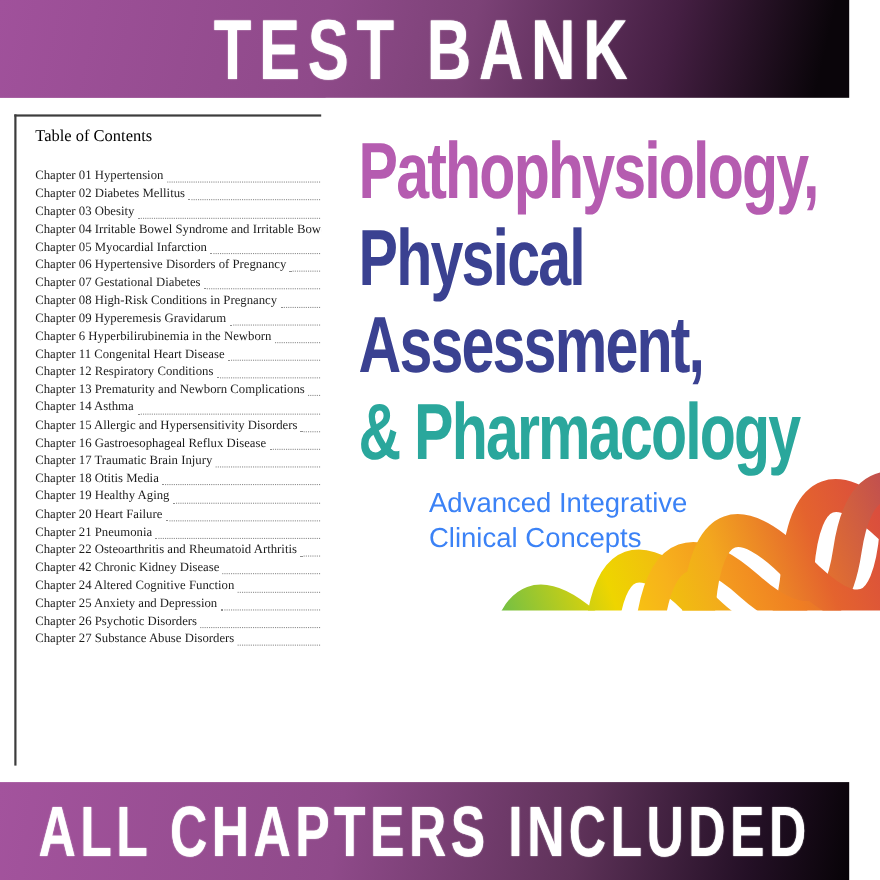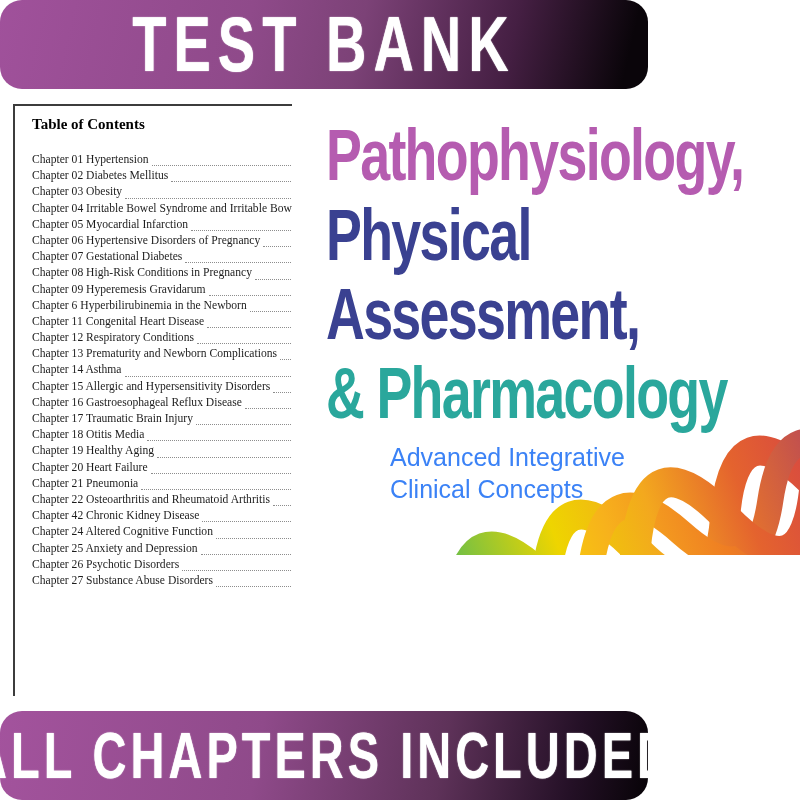--- a/index.html
+++ b/index.html
@@ -1,34 +1,34 @@
 <!DOCTYPE html>
 <html><head>
 <meta charset="utf-8">
 <style>
   html,body{margin:0;padding:0;background:#ffffff;}
   #stage{position:relative;width:800px;height:800px;overflow:hidden;background:#ffffff;
          font-family:"Liberation Sans",sans-serif;}
 
   
-  .banner{position:absolute;left:0;width:648px;display:flex;align-items:center;justify-content:center;border-radius:22px;}
+  .banner{position:absolute;left:0;width:772px;display:flex;align-items:center;justify-content:center;}
   .banner-top{top:0;height:89px;
     background:linear-gradient(103deg,#a0519b 0%,#8f4a8a 38%,#7c4277 55%,#451f43 78%,#0a050a 96%);}
   .banner-bottom{top:711px;height:89px;
     background:linear-gradient(100deg,#a3539d 0%,#8f4a8a 40%,#5e3259 68%,#241026 88%,#070307 100%);}
   .banner-text{color:#ffffff;font-weight:900;white-space:nowrap;
     transform:scaleY(1.38);letter-spacing:7px;text-shadow:0 0 1px #fff;}
   .banner-top .banner-text{font-size:56px;}
   .banner-bottom .banner-text{font-size:47px;letter-spacing:4px;}
 
   
   .toc-page{position:absolute;left:13px;top:104px;width:279px;height:592px;background:#ffffff;
     border-left:2px solid #3c3c3c;border-top:2px solid #3c3c3c;box-sizing:border-box;
     padding:8px 0 0 17px;overflow:hidden;}
-  .toc-title{font-family:"Liberation Serif",serif;font-weight:bold;font-size:15px;color:#000;
+  .toc-title{font-family:"Liberation Serif",serif;font-weight:normal;font-size:15px;color:#000;
     margin:2px 0 20px 0;}
   .toc-list{display:block;}
   .toc-row{display:flex;height:16.2px;white-space:nowrap;overflow:hidden;}
   .toc-row .ch{font-family:"Liberation Serif",serif;font-size:11.6px;color:#1c1c1c;flex:0 0 auto;}
   .toc-row .leader{flex:1 1 0;min-width:0;border-bottom:1.6px dotted #8d8d8d;margin:0 1px 3px 3px;}
 
   
   .cover{position:absolute;left:296px;top:89px;width:516px;height:466px;background:#ffffff;overflow:hidden;}
   .cover-title{position:absolute;left:30px;top:27px;margin:0;font-weight:700;
     font-size:64px;line-height:70px;letter-spacing:-2px;white-space:nowrap;

